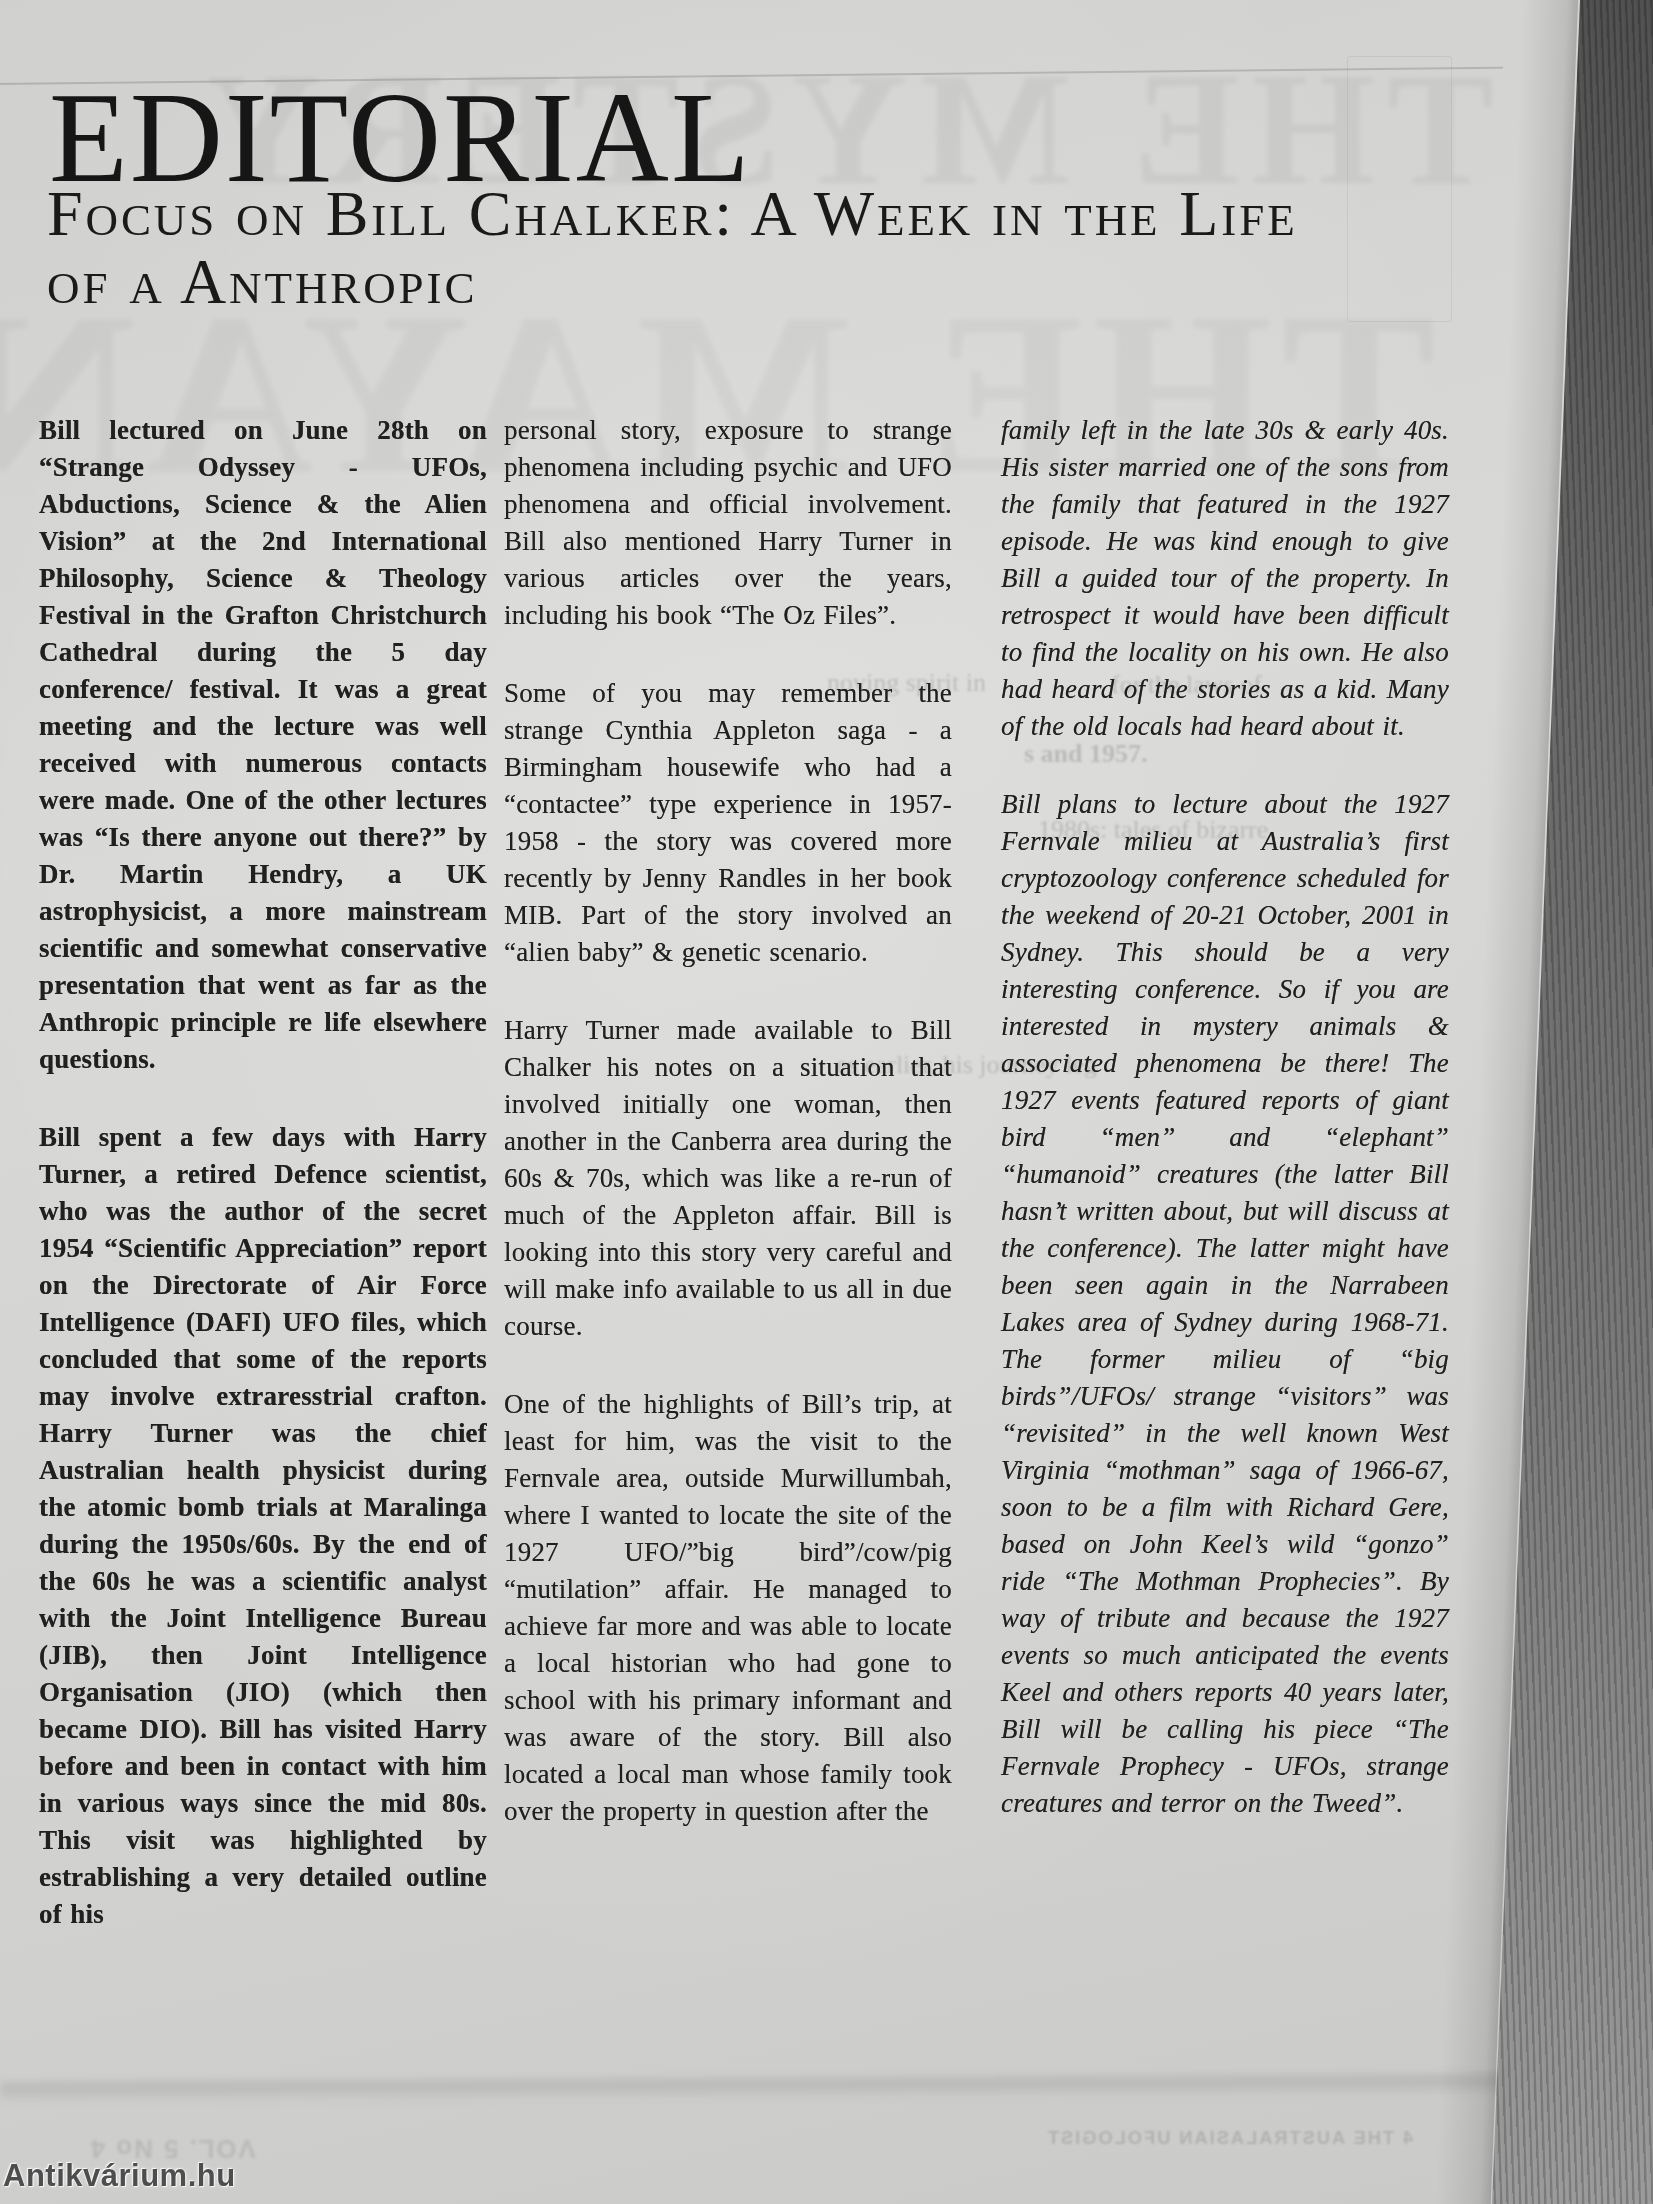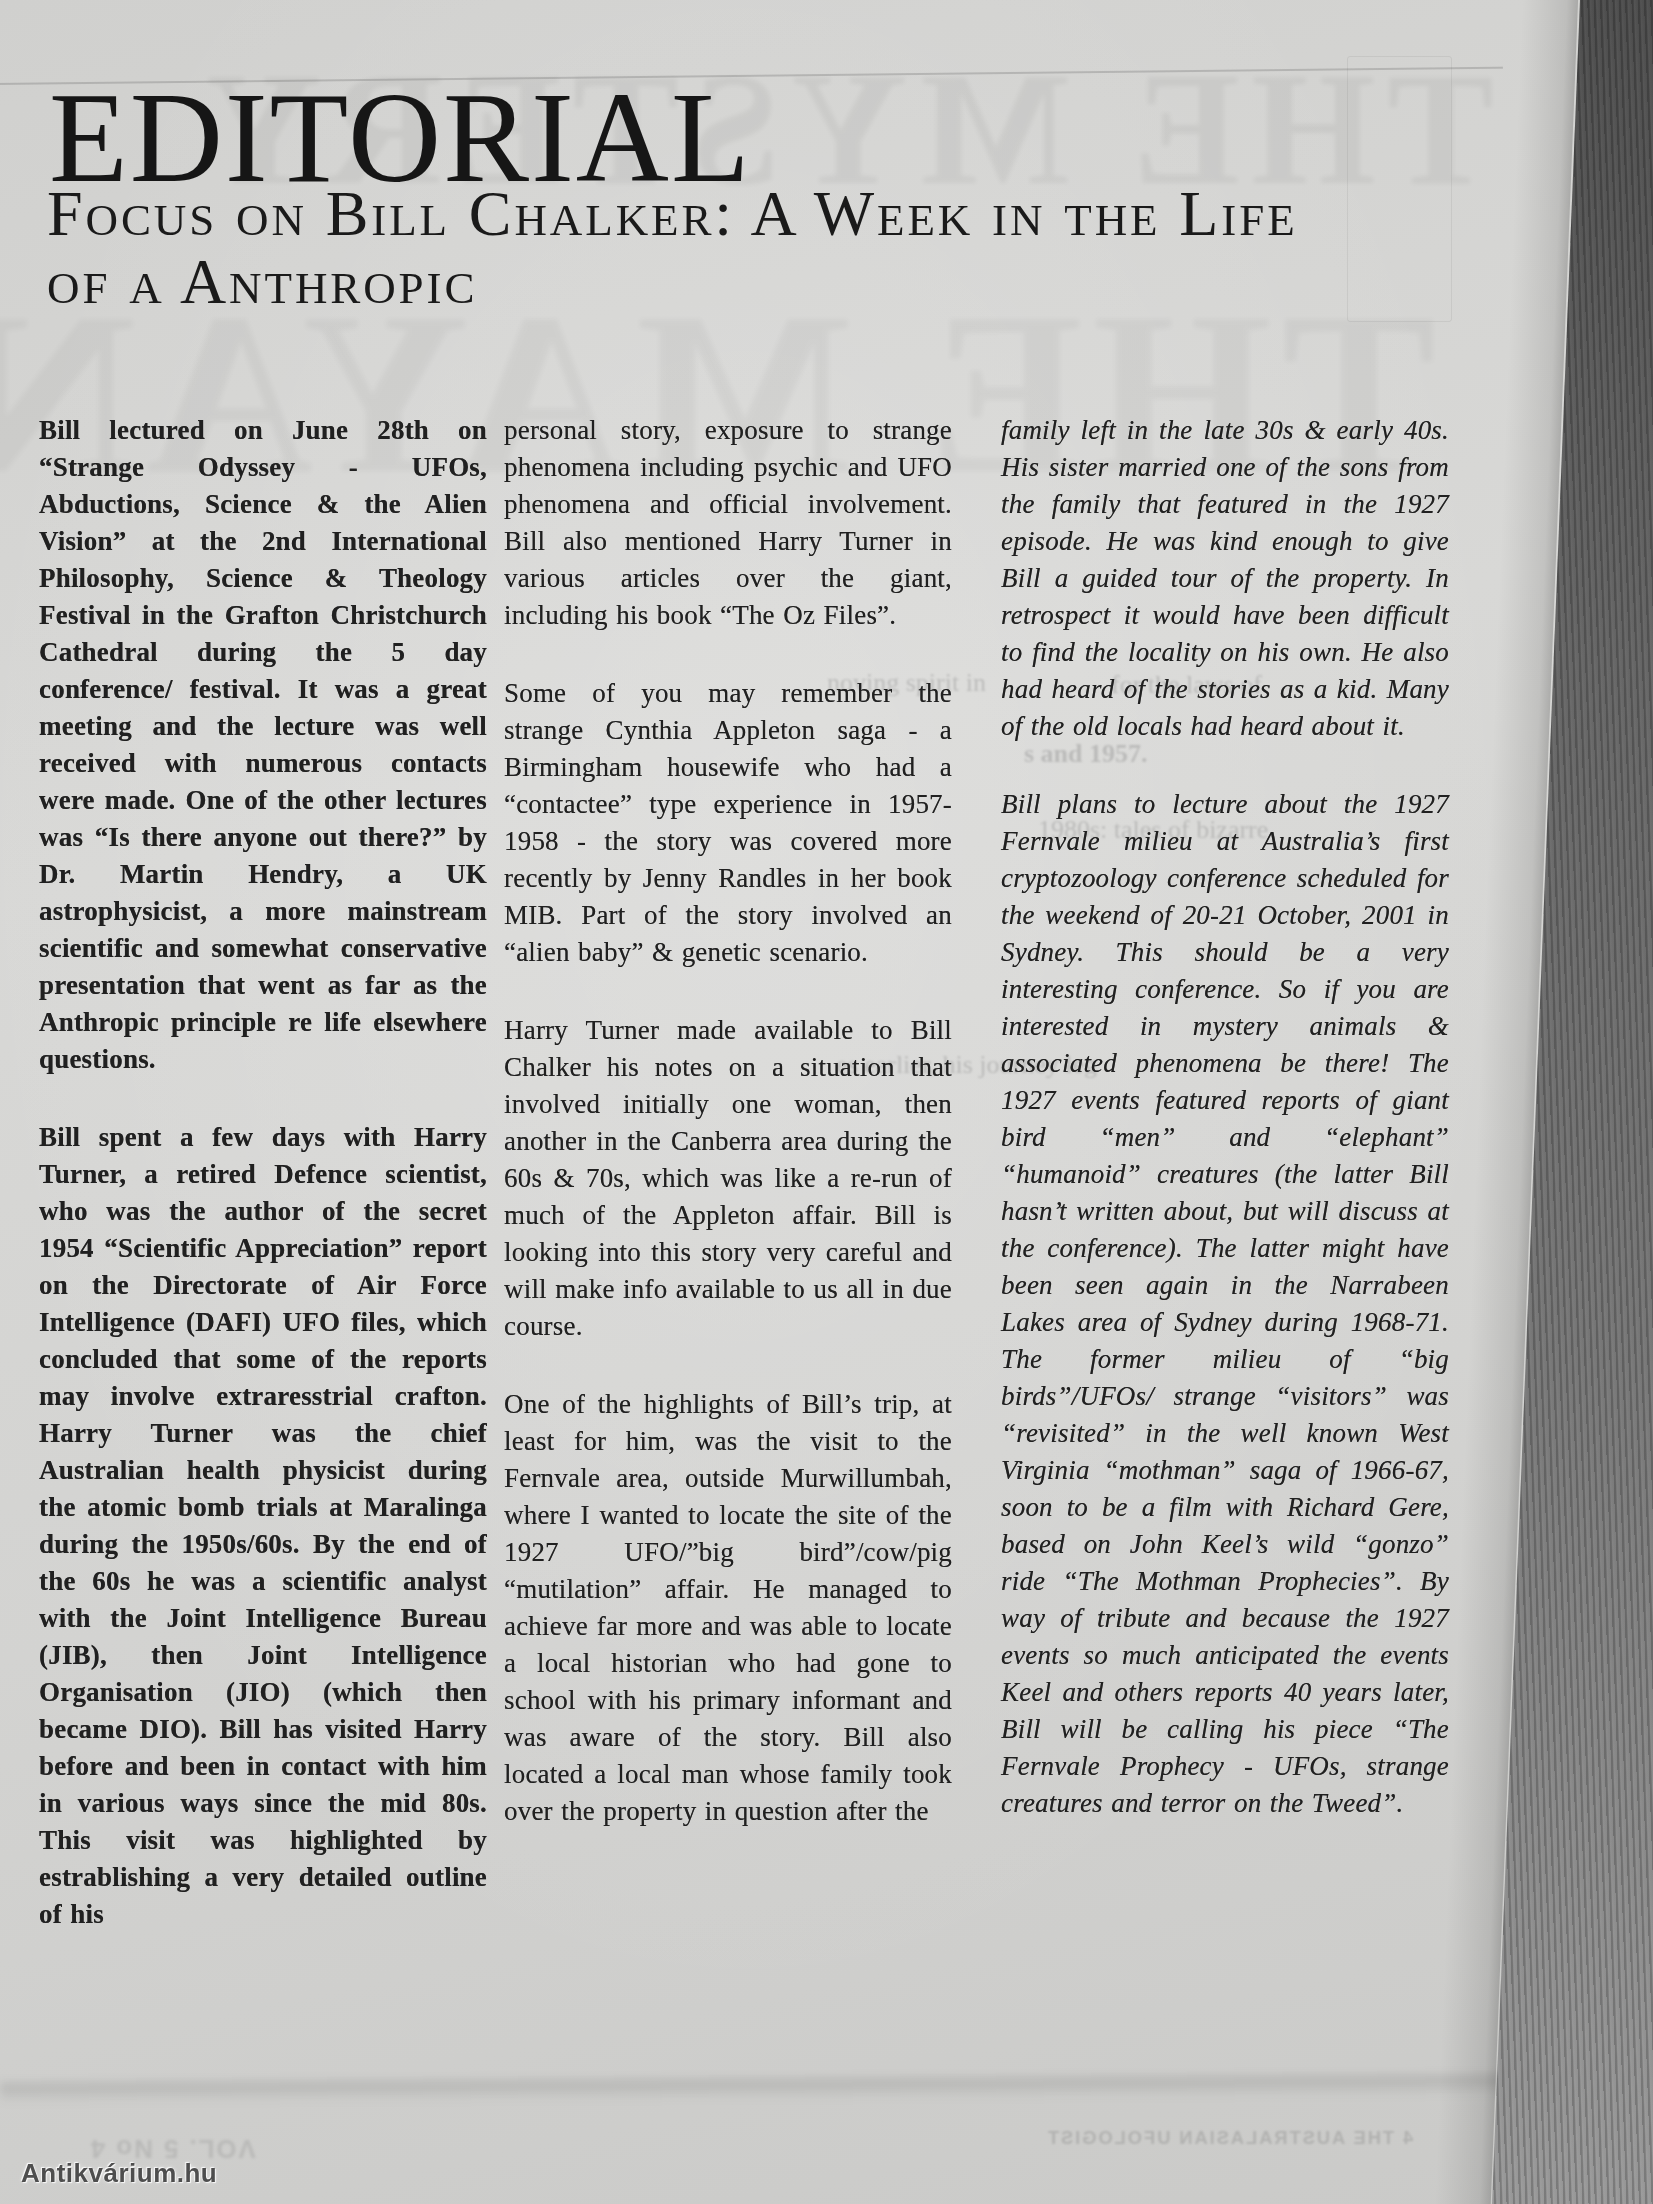--- a/index.html
+++ b/index.html
@@ -82,22 +82,22 @@
     font-size:18.4px; font-weight:bold; letter-spacing:1.9px;
     transform:scaleX(-1); opacity:0.28; color:#6e6e6e; filter:blur(0.8px);
   }
   .g-spine {
     left:89px; top:2133px; font-family:"Liberation Sans", sans-serif;
     font-size:26px; font-weight:bold; letter-spacing:1.9px;
     transform:rotate(180deg); opacity:0.24; color:#787878; filter:blur(1.8px);
   }
   
   .watermark {
-    position:absolute; left:21px; top:2158px;
-    font-family:"Liberation Sans", sans-serif; font-size:26px; font-weight:bold;
+    position:absolute; left:3px; top:2158px;
+    font-family:"Liberation Sans", sans-serif; font-size:31px; font-weight:bold;
     letter-spacing:0.5px; color:#4e4e4e;
     text-shadow:-1px -1px 1px rgba(255,255,255,0.85), 1px 1px 1px rgba(255,255,255,0.85), 0 0 5.8px rgba(255,255,255,0.55);
   }
 </style>
 </head>
 <body>
 
 <div class="page">
 
   <div class="ghost g-top">THE MYSTERY</div>
@@ -115,21 +115,21 @@
 
   <h1 class="title">EDITORIAL</h1>
   <h2 class="subtitle"><span>Focus on Bill Chalker: A Week in the Life</span><br><span>of a Anthropic</span></h2>
 
   <div class="col col1">
     <p>Bill lectured on June 28th on “Strange Odyssey - UFOs, Abductions, Science &amp; the Alien Vision” at the 2nd International Philosophy, Science &amp; Theology Festival in the Grafton Christchurch Cathedral during the 5 day conference/ festival.  It was a great meeting and the lecture was well received with numerous contacts were made.  One of the other lectures was “Is there anyone out there?” by Dr. Martin Hendry, a UK astrophysicist, a more mainstream scientific and somewhat conservative presentation that went as far as the Anthropic principle re life elsewhere questions.</p>
     <p>Bill spent a few days with Harry Turner, a retired Defence scientist, who was the author of the secret 1954 “Scientific Appreciation” report on the Directorate of Air Force Intelligence (DAFI) UFO files, which concluded that some of the reports may involve extraresstrial crafton.  Harry Turner was the chief Australian health physicist during the atomic bomb trials at Maralinga during the 1950s/60s. By the end of the 60s he was a scientific analyst with the Joint Intelligence Bureau (JIB), then Joint Intelligence Organisation (JIO) (which then became DIO).  Bill has visited Harry before and been in contact with him in various ways since the mid 80s.  This visit was highlighted by estrablishing a very detailed outline of his</p>
   </div>
 
   <div class="col col2">
-    <p>personal story, exposure to strange phenomena including psychic and UFO phenomena and official involvement.  Bill also mentioned Harry Turner in various articles over the giant, including his book “The Oz Files”.</p>
+    <p>personal story, exposure to strange phenomena including psychic and UFO phenomena and official involvement.  Bill also mentioned Harry Turner in various articles over the years, including his book “The Oz Files”.</p>
     <p>Some of you may remember the strange Cynthia Appleton saga - a Birmingham housewife who had a “contactee” type experience in 1957-1958 - the story was covered more recently by Jenny Randles in her book MIB.  Part of the story involved an “alien baby” &amp; genetic scenario.</p>
     <p>Harry Turner made available to Bill Chalker his notes on a situation that involved initially one woman, then another in the Canberra area during the 60s &amp; 70s, which was like a re-run of much of the Appleton affair. Bill is looking into this story very careful and will make info available to us all in due course.</p>
     <p>One of the highlights of Bill’s trip, at least for him, was the visit to the Fernvale area, outside Murwillumbah, where I wanted to locate the site of the 1927 UFO/”big bird”/cow/pig “mutilation” affair.  He managed to achieve far more and was able to locate a local historian who had gone to school with his primary informant and was aware of the story.  Bill also located a local man whose family took over the property in question after the</p>
   </div>
 
   <div class="col col3">
     <p>family left in the late 30s &amp; early 40s.  His sister married one of the sons from the family that featured in the 1927 episode.  He was kind enough to give Bill a guided tour of the property.  In retrospect it would have been difficult to find the locality on his own.  He also had heard of the stories as a kid. Many of the old locals had heard about it.</p>
     <p>Bill plans to lecture about the 1927 Fernvale milieu at Australia’s first cryptozoology conference scheduled for the weekend of 20-21 October, 2001 in Sydney. This should be a very interesting conference.  So if you are interested in mystery animals &amp; associated phenomena be there! The 1927 events featured reports of giant bird “men” and “elephant” “humanoid” creatures (the latter Bill hasn’t written about, but will discuss at the conference).  The latter might have been seen again in the Narrabeen Lakes area of Sydney during 1968-71.  The former milieu of “big birds”/UFOs/ strange “visitors” was “revisited” in the well known West Virginia “mothman” saga of 1966-67, soon to be a film with Richard Gere, based on John Keel’s wild “gonzo” ride “The Mothman Prophecies”.  By way of tribute and because the 1927 events so much anticipated the events Keel and others reports 40 years later, Bill will be calling his piece “The Fernvale Prophecy - UFOs, strange creatures and terror on the Tweed”.</p>
   </div>
 

